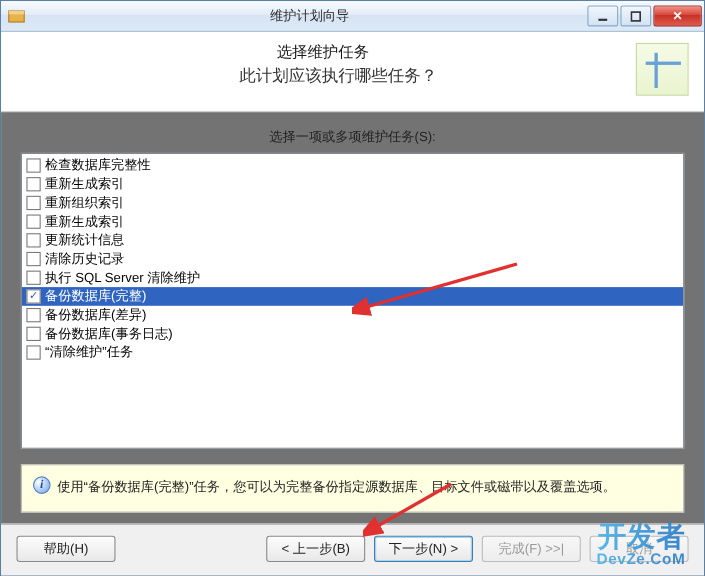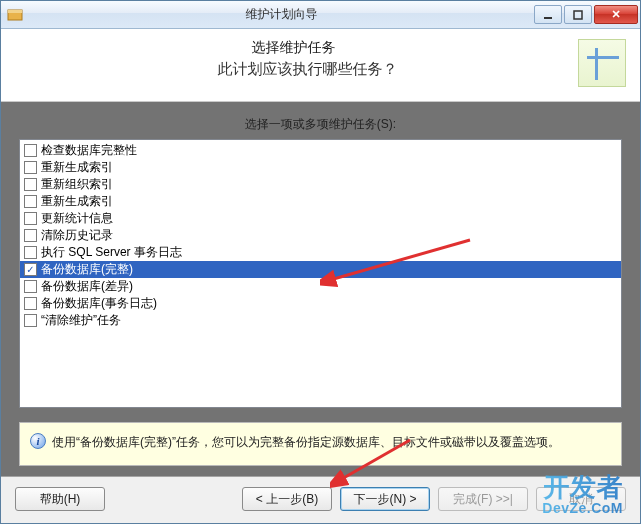--- a/index.html
+++ b/index.html
@@ -250,21 +250,21 @@
         <div class="task-row">
           <span class="chk"></span>
           <span>更新统计信息</span>
         </div>
         <div class="task-row">
           <span class="chk"></span>
           <span>清除历史记录</span>
         </div>
         <div class="task-row">
           <span class="chk"></span>
-          <span>执行 SQL Server 事务日志</span>
+          <span>执行 SQL Server 清除维护</span>
         </div>
         <div class="task-row selected">
           <span class="chk">✓</span>
           <span>备份数据库(完整)</span>
         </div>
         <div class="task-row">
           <span class="chk"></span>
           <span>备份数据库(差异)</span>
         </div>
         <div class="task-row">

